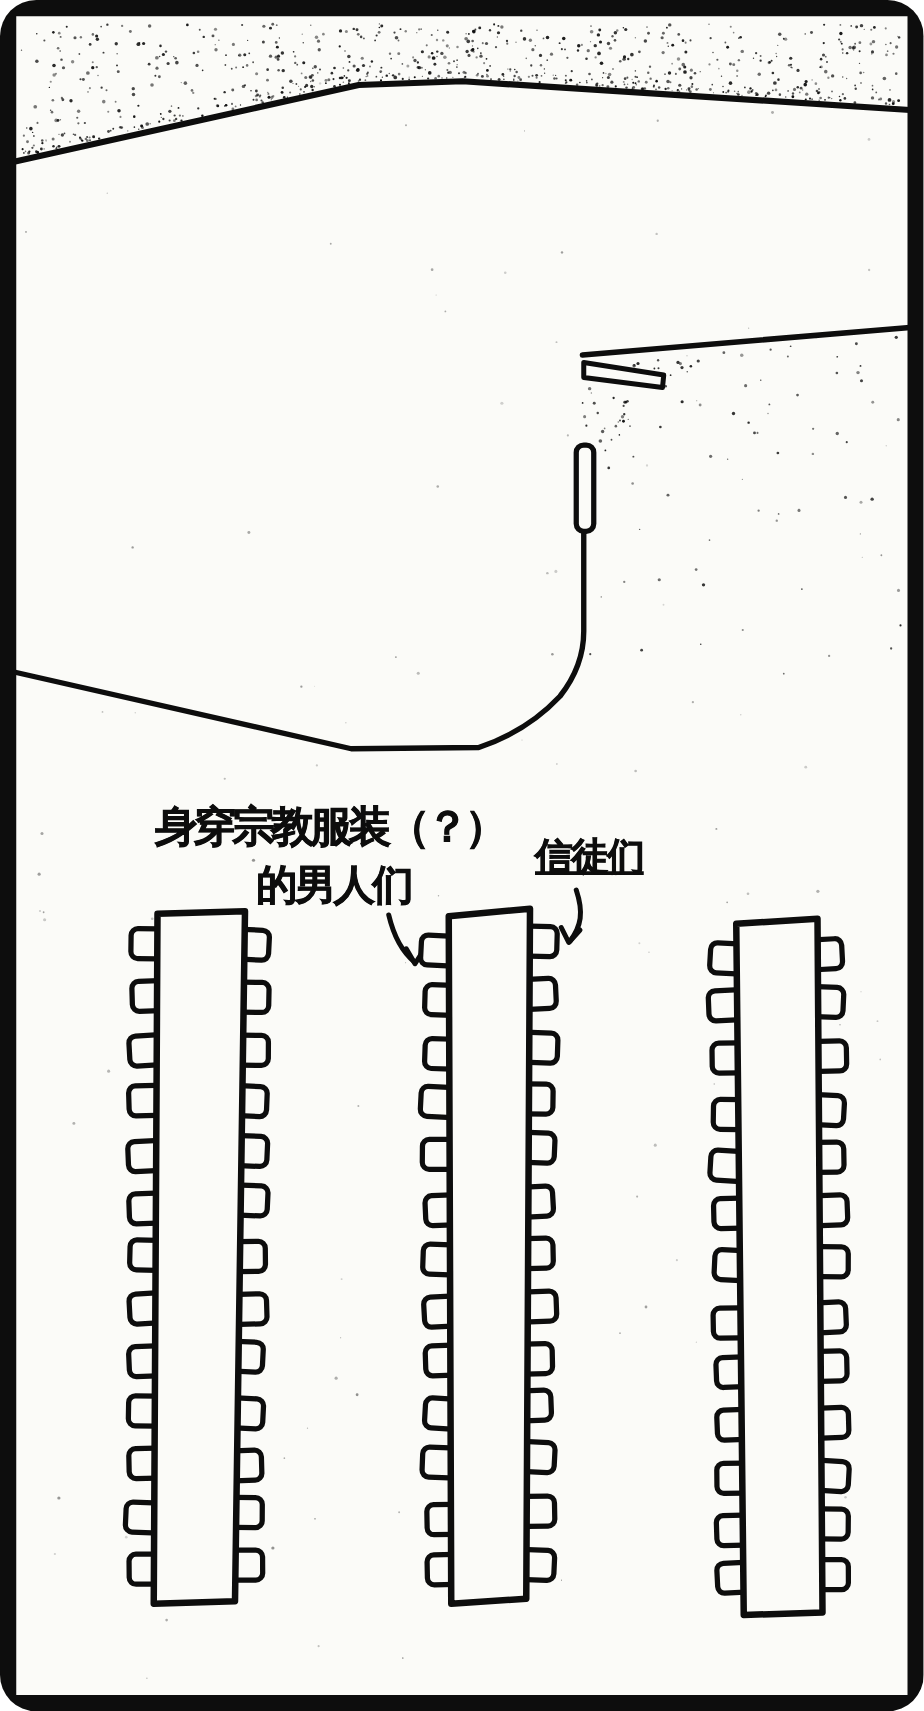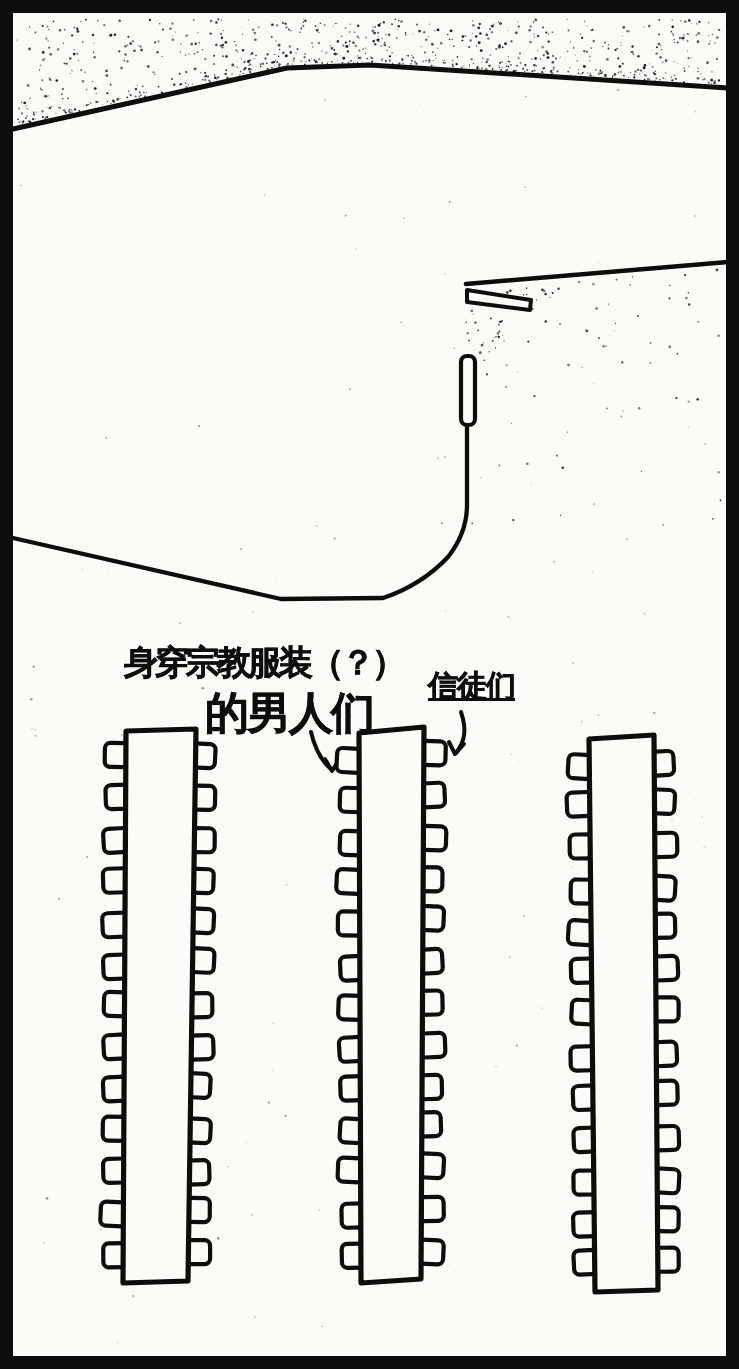--- a/index.html
+++ b/index.html
@@ -2,33 +2,34 @@
 <html><head>
 <meta charset="utf-8">
 <style>
   html,body{margin:0;padding:0;background:#ffffff;}
   .panel{
     position:relative;
     width:739px;height:1369px;
     overflow:hidden;
     background:#fbfbf8;
     font-family:"Liberation Sans",sans-serif;
+    border-radius:29px;
   }
   .panel svg{position:absolute;left:0;top:0;width:739px;height:1369px;display:block;}
   .caption{
     position:absolute;
     color:#0d0d0d;
     font-weight:700;
     white-space:nowrap;
     line-height:1;
     font-family:"Liberation Sans",sans-serif;
     -webkit-text-stroke:0.6px #0d0d0d;
   }
   #cap-men-1{left:124px;top:645px;font-size:34px;letter-spacing:-3px;}
-  #cap-men-2{left:205px;top:691px;font-size:44px;letter-spacing:-2px;}
+  #cap-men-2{left:205px;top:691px;font-size:33px;letter-spacing:-2px;}
   #cap-believers{left:428px;top:671px;font-size:30px;letter-spacing:-1px;text-decoration:underline;}
 </style>
 </head>
 <body>
 
 <div class="panel">
   <svg id="scene-svg" viewBox="0 0 739 1369" xmlns="http://www.w3.org/2000/svg">
       <rect x="0" y="0" width="739" height="1369" fill="#fbfbf8"></rect>
       <g>
         <circle cx="445.2" cy="273.7" r="0.79" fill="#0d0d0d" fill-opacity="0.25"></circle>

